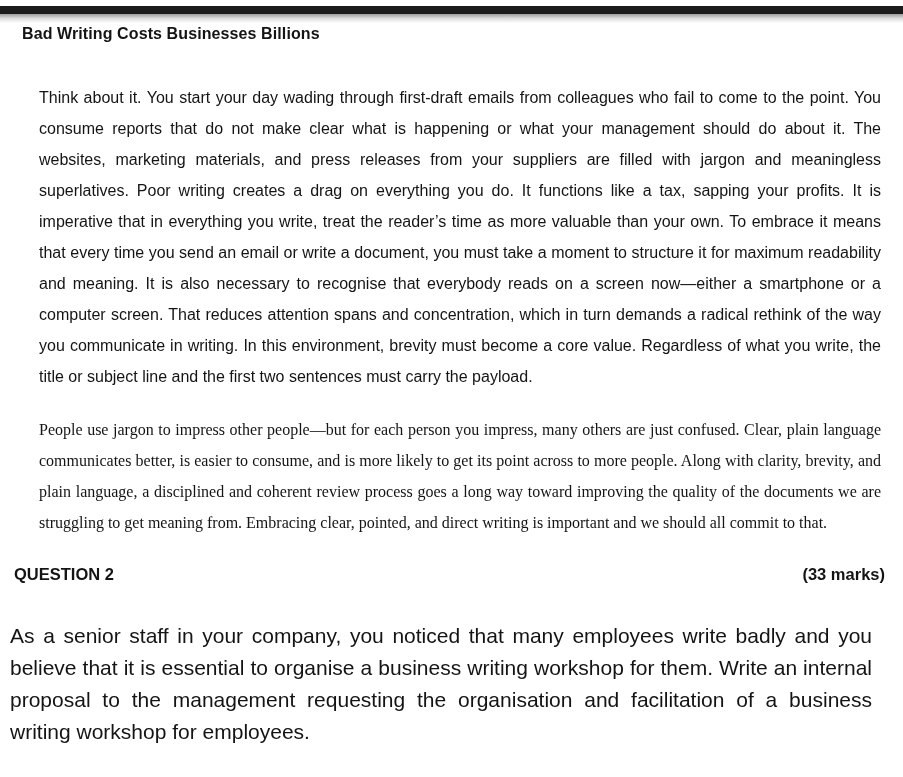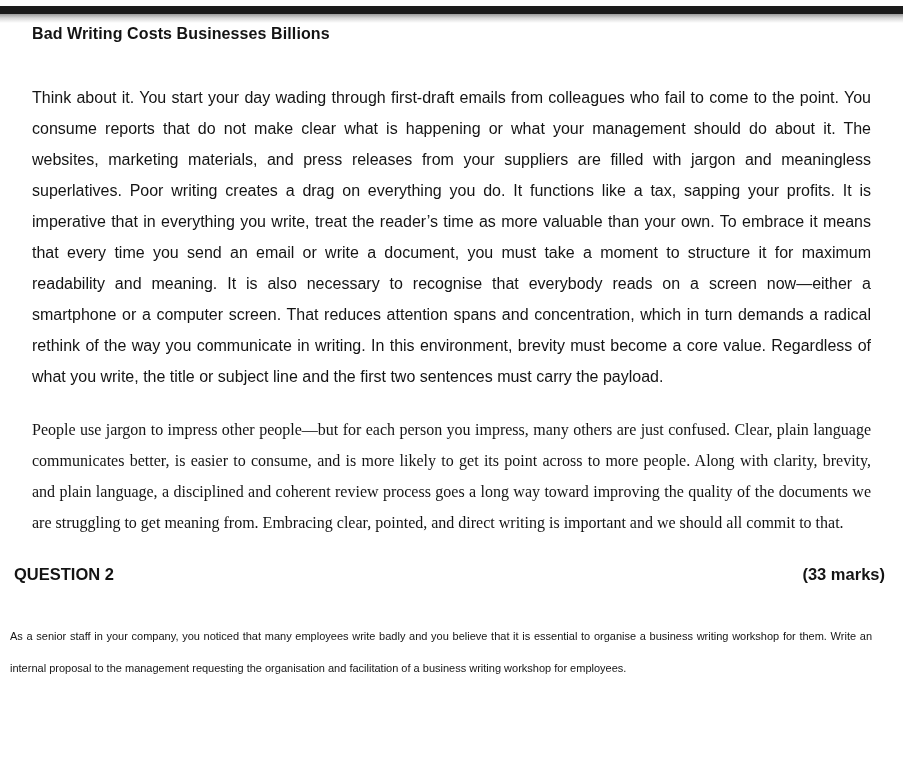--- a/index.html
+++ b/index.html
@@ -10,54 +10,55 @@
   }
   body {
     font-family: "Liberation Sans", "DejaVu Sans", sans-serif;
     color: #141414;
     -webkit-font-smoothing: antialiased;
   }
   .top-strip   { height: 6px; background: #ffffff; }
   .edge-bar    { height: 8px; background: #1b1b1b; }
   .edge-shadow { height: 9px; background: linear-gradient(#9b9b9b 0%, #d8d8d8 45%, #ffffff 100%); }
 
-  .passage { padding: 0 32px; }
+  .passage { padding: 0 22px; }
 
   .doc-title {
     margin-top: 2px;
     font-size: 16px;
     font-weight: bold;
     line-height: 18px;
     letter-spacing: 0.1px;
   }
 
   .para {
     font-size: 16px;
     line-height: 31px;
     text-align: justify;
     text-justify: inter-word;
+    margin-left: 17px;
   }
   .para.first  { margin-top: 39px; }
   .para.second { margin-top: 22px; font-family: Liberation Serif, serif; }
 
   .question-header {
     margin-top: 27px;
     padding: 0 18px 0 14px;
     display: flex;
     justify-content: space-between;
     align-items: flex-end;
     font-size: 16.5px;
     font-weight: bold;
     line-height: 19px;
   }
 
   .task {
     margin-top: 36px;
     padding: 0 31px 0 10px;
-    font-size: 11px;
+    font-size: 21px;
     line-height: 32px;
     text-align: justify;
     text-justify: inter-word;
   }
 </style>
 </head>
 <body>
 
 <div>
 

